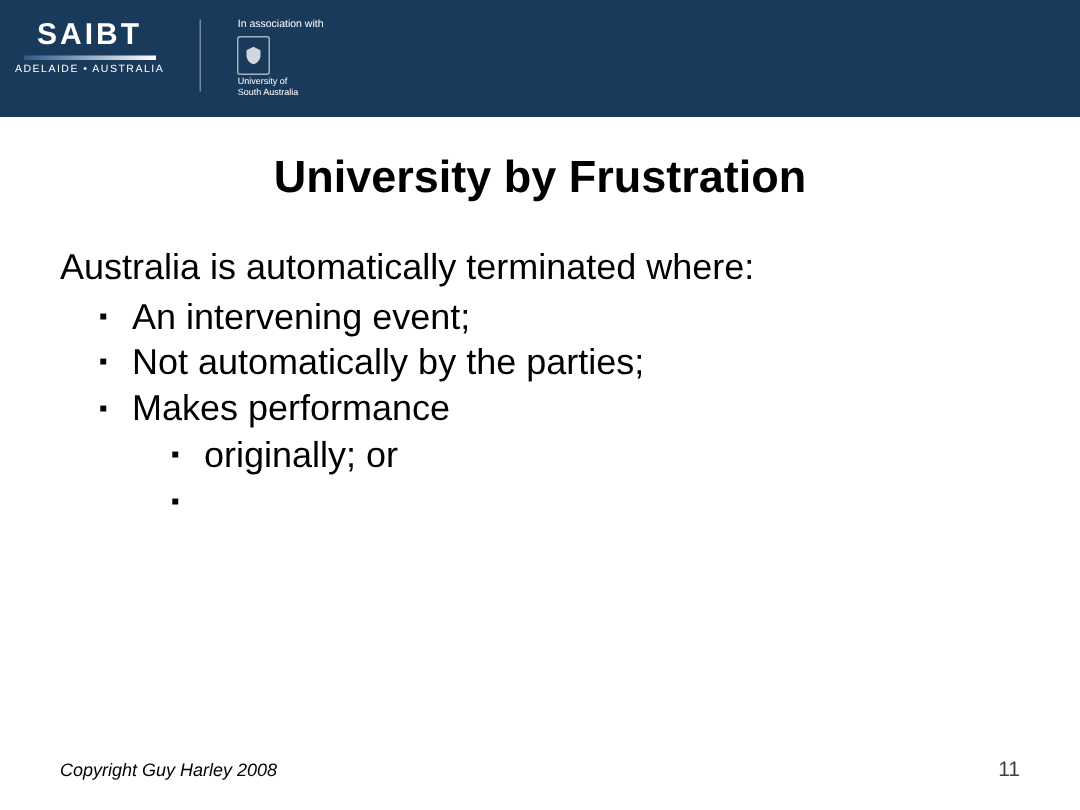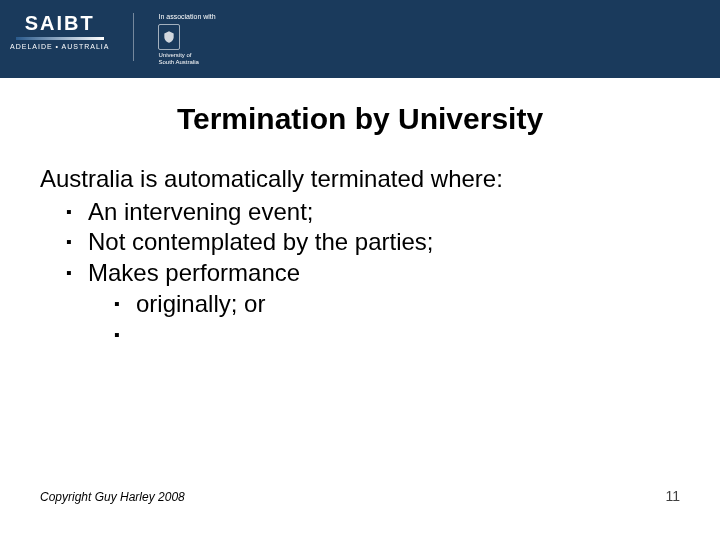--- a/index.html
+++ b/index.html
@@ -108,21 +108,21 @@
     width: 22px;
     flex: 0 0 22px;
     font-size: 16px;
     line-height: 30px;
   }
   .bullet-text {
     flex: 1;
   }
   .footer {
     position: absolute;
-    bottom: 36px;
+    bottom: 20px;
     left: 40px;
     right: 40px;
     display: flex;
     justify-content: space-between;
     align-items: flex-end;
   }
   .copyright {
     font-size: 12px;
     font-style: italic;
     color: #000000;
@@ -149,32 +149,32 @@
         <svg viewBox="0 0 24 24">
             <path fill="rgba(255,255,255,0.8)" d="M12 2 L20 6 V12 C20 17 16 21 12 22 C8 21 4 17 4 12 V6 Z"></path>
           </svg>
       </div>
       <div class="logo-assoc-uni">University of</div>
       <div class="logo-assoc-uni">South Australia</div>
     </div>
   </div>
 </div>
 
-<div class="slide-title">Termination by University</div>
+<div class="slide-title">University by Frustration</div>
 
 <div class="content">
   <div class="intro">Australia is automatically terminated where:</div>
 
   <div class="lvl1 bullet-row">
     <div class="bullet-mark">▪</div>
     <div class="bullet-text">An intervening event;</div>
   </div>
   <div class="lvl1 bullet-row">
     <div class="bullet-mark">▪</div>
-    <div class="bullet-text">Not contemplated by the parties;</div>
+    <div class="bullet-text">Not automatically by the parties;</div>
   </div>
   <div class="lvl1 bullet-row">
     <div class="bullet-mark">▪</div>
     <div class="bullet-text">Makes performance</div>
   </div>
 
   <div class="lvl2 bullet-row">
     <div class="bullet-mark">▪</div>
     <div class="bullet-text">originally; or</div>
   </div>

